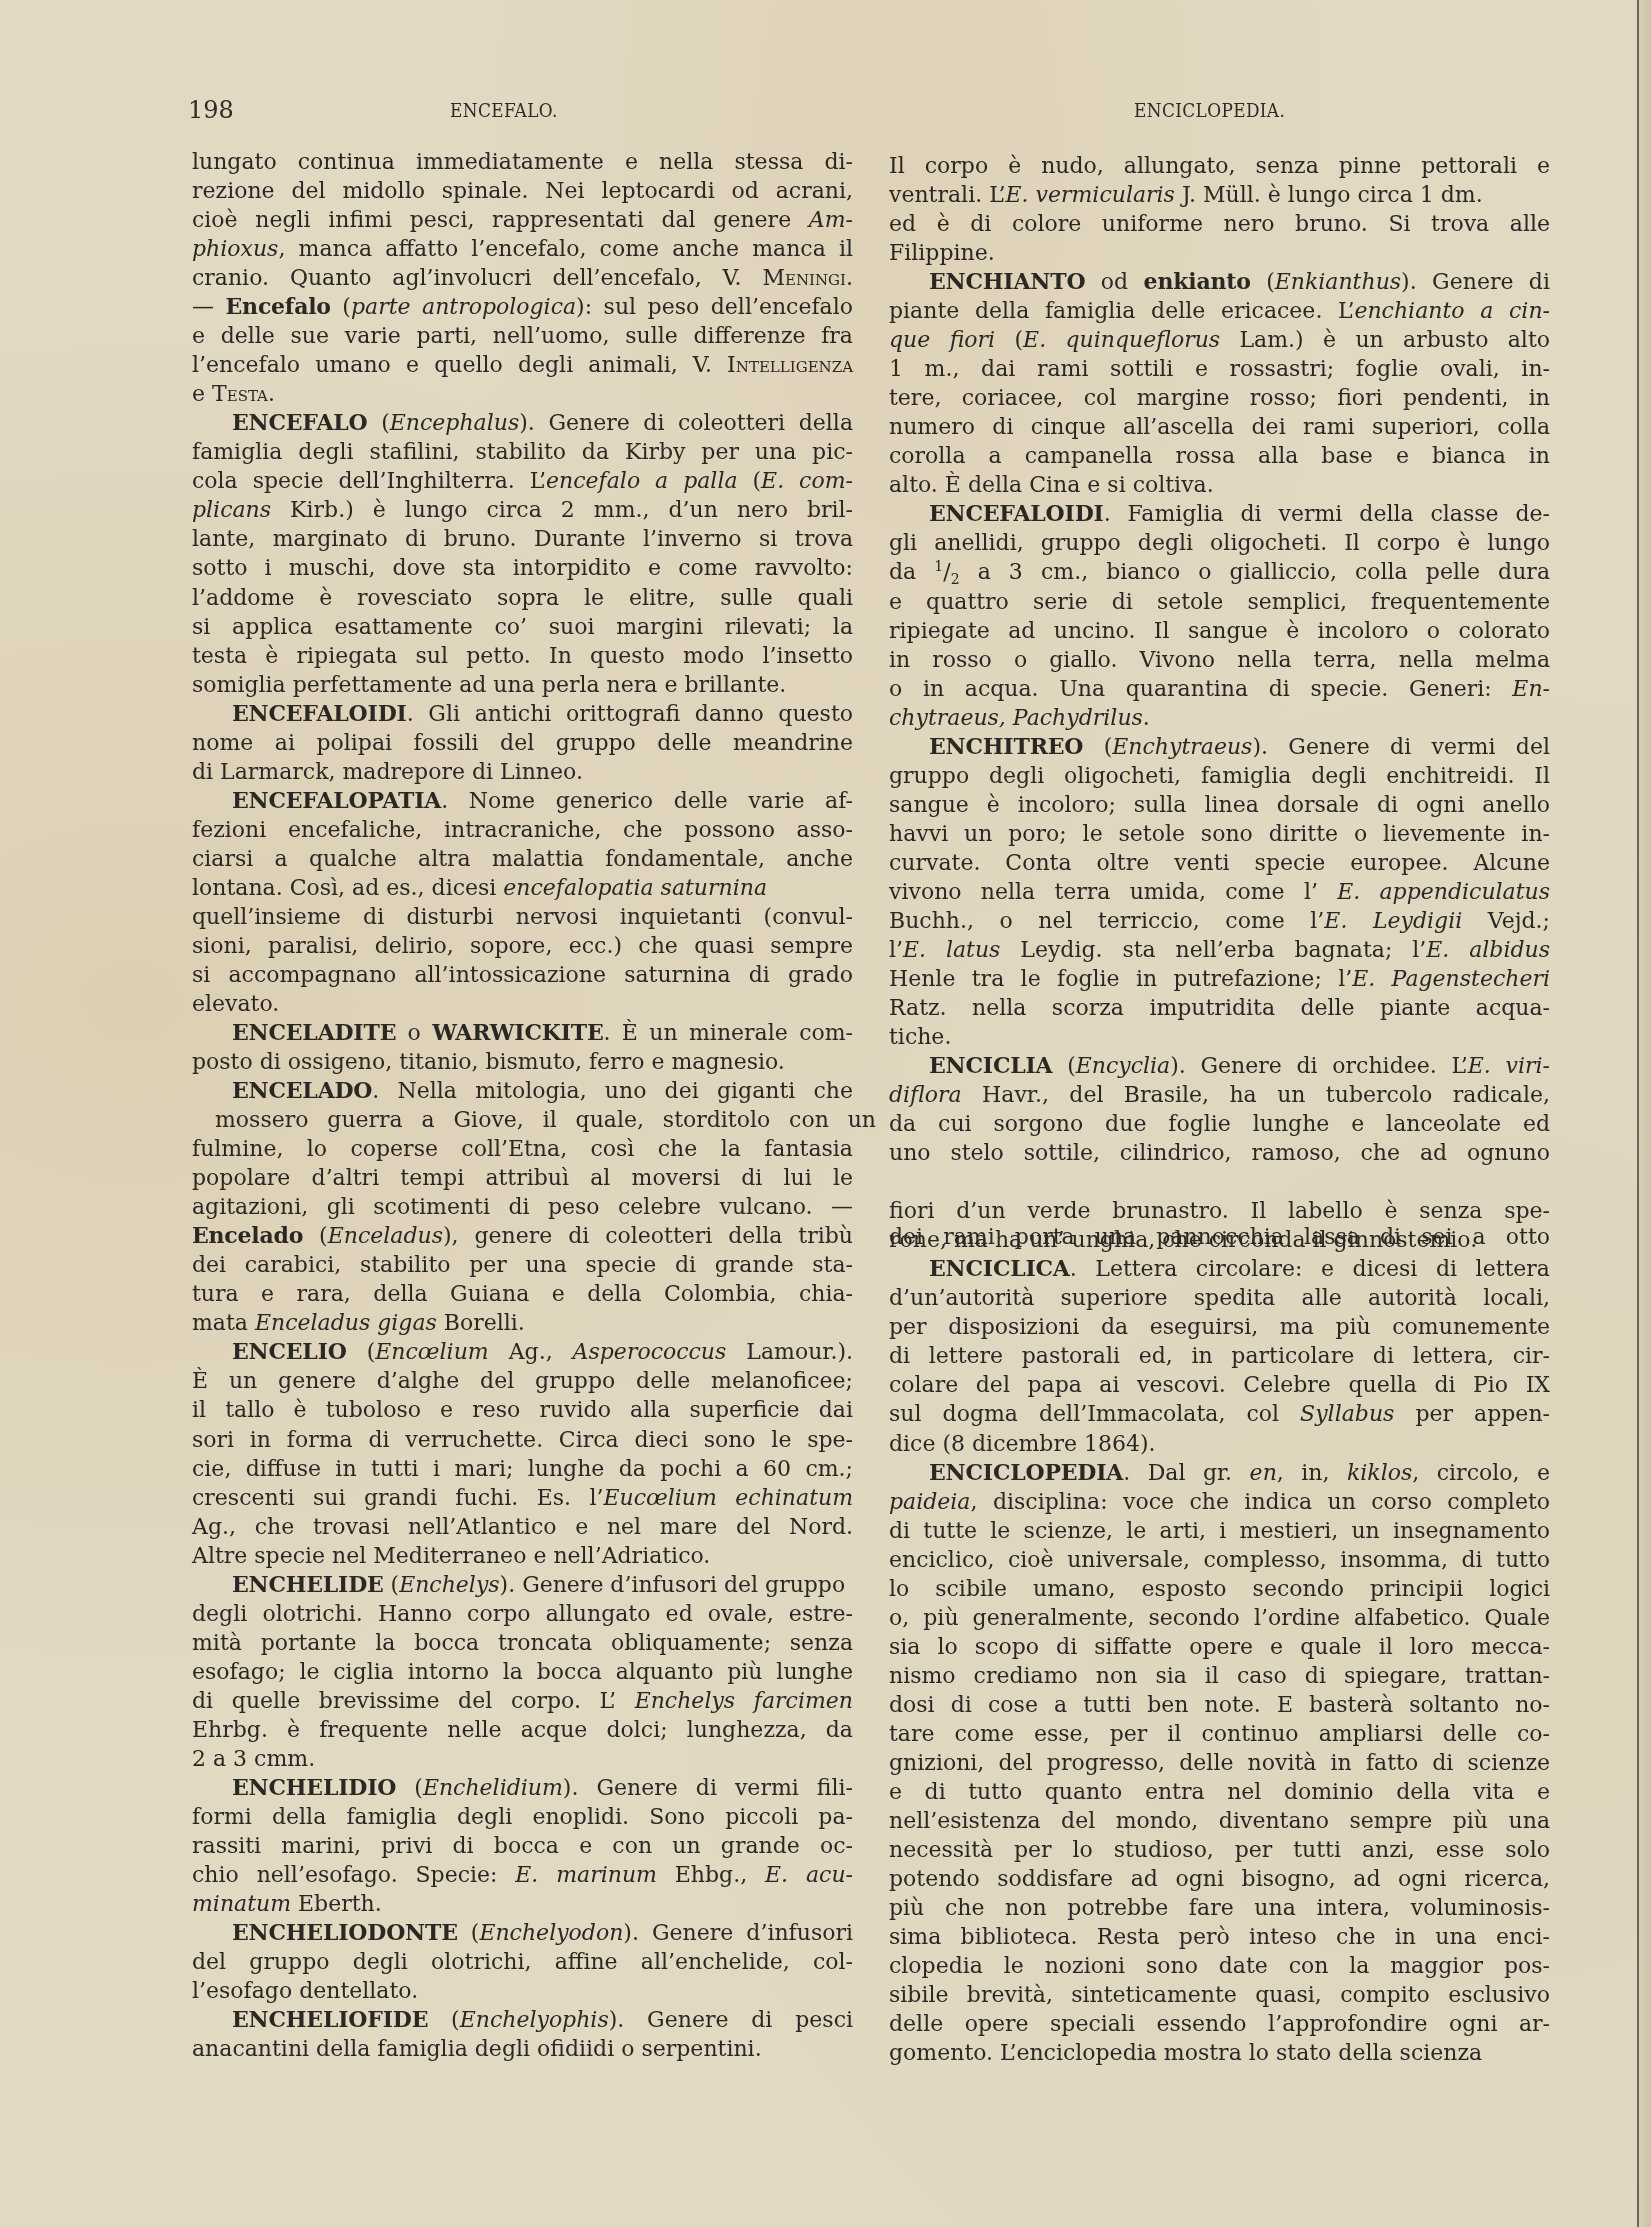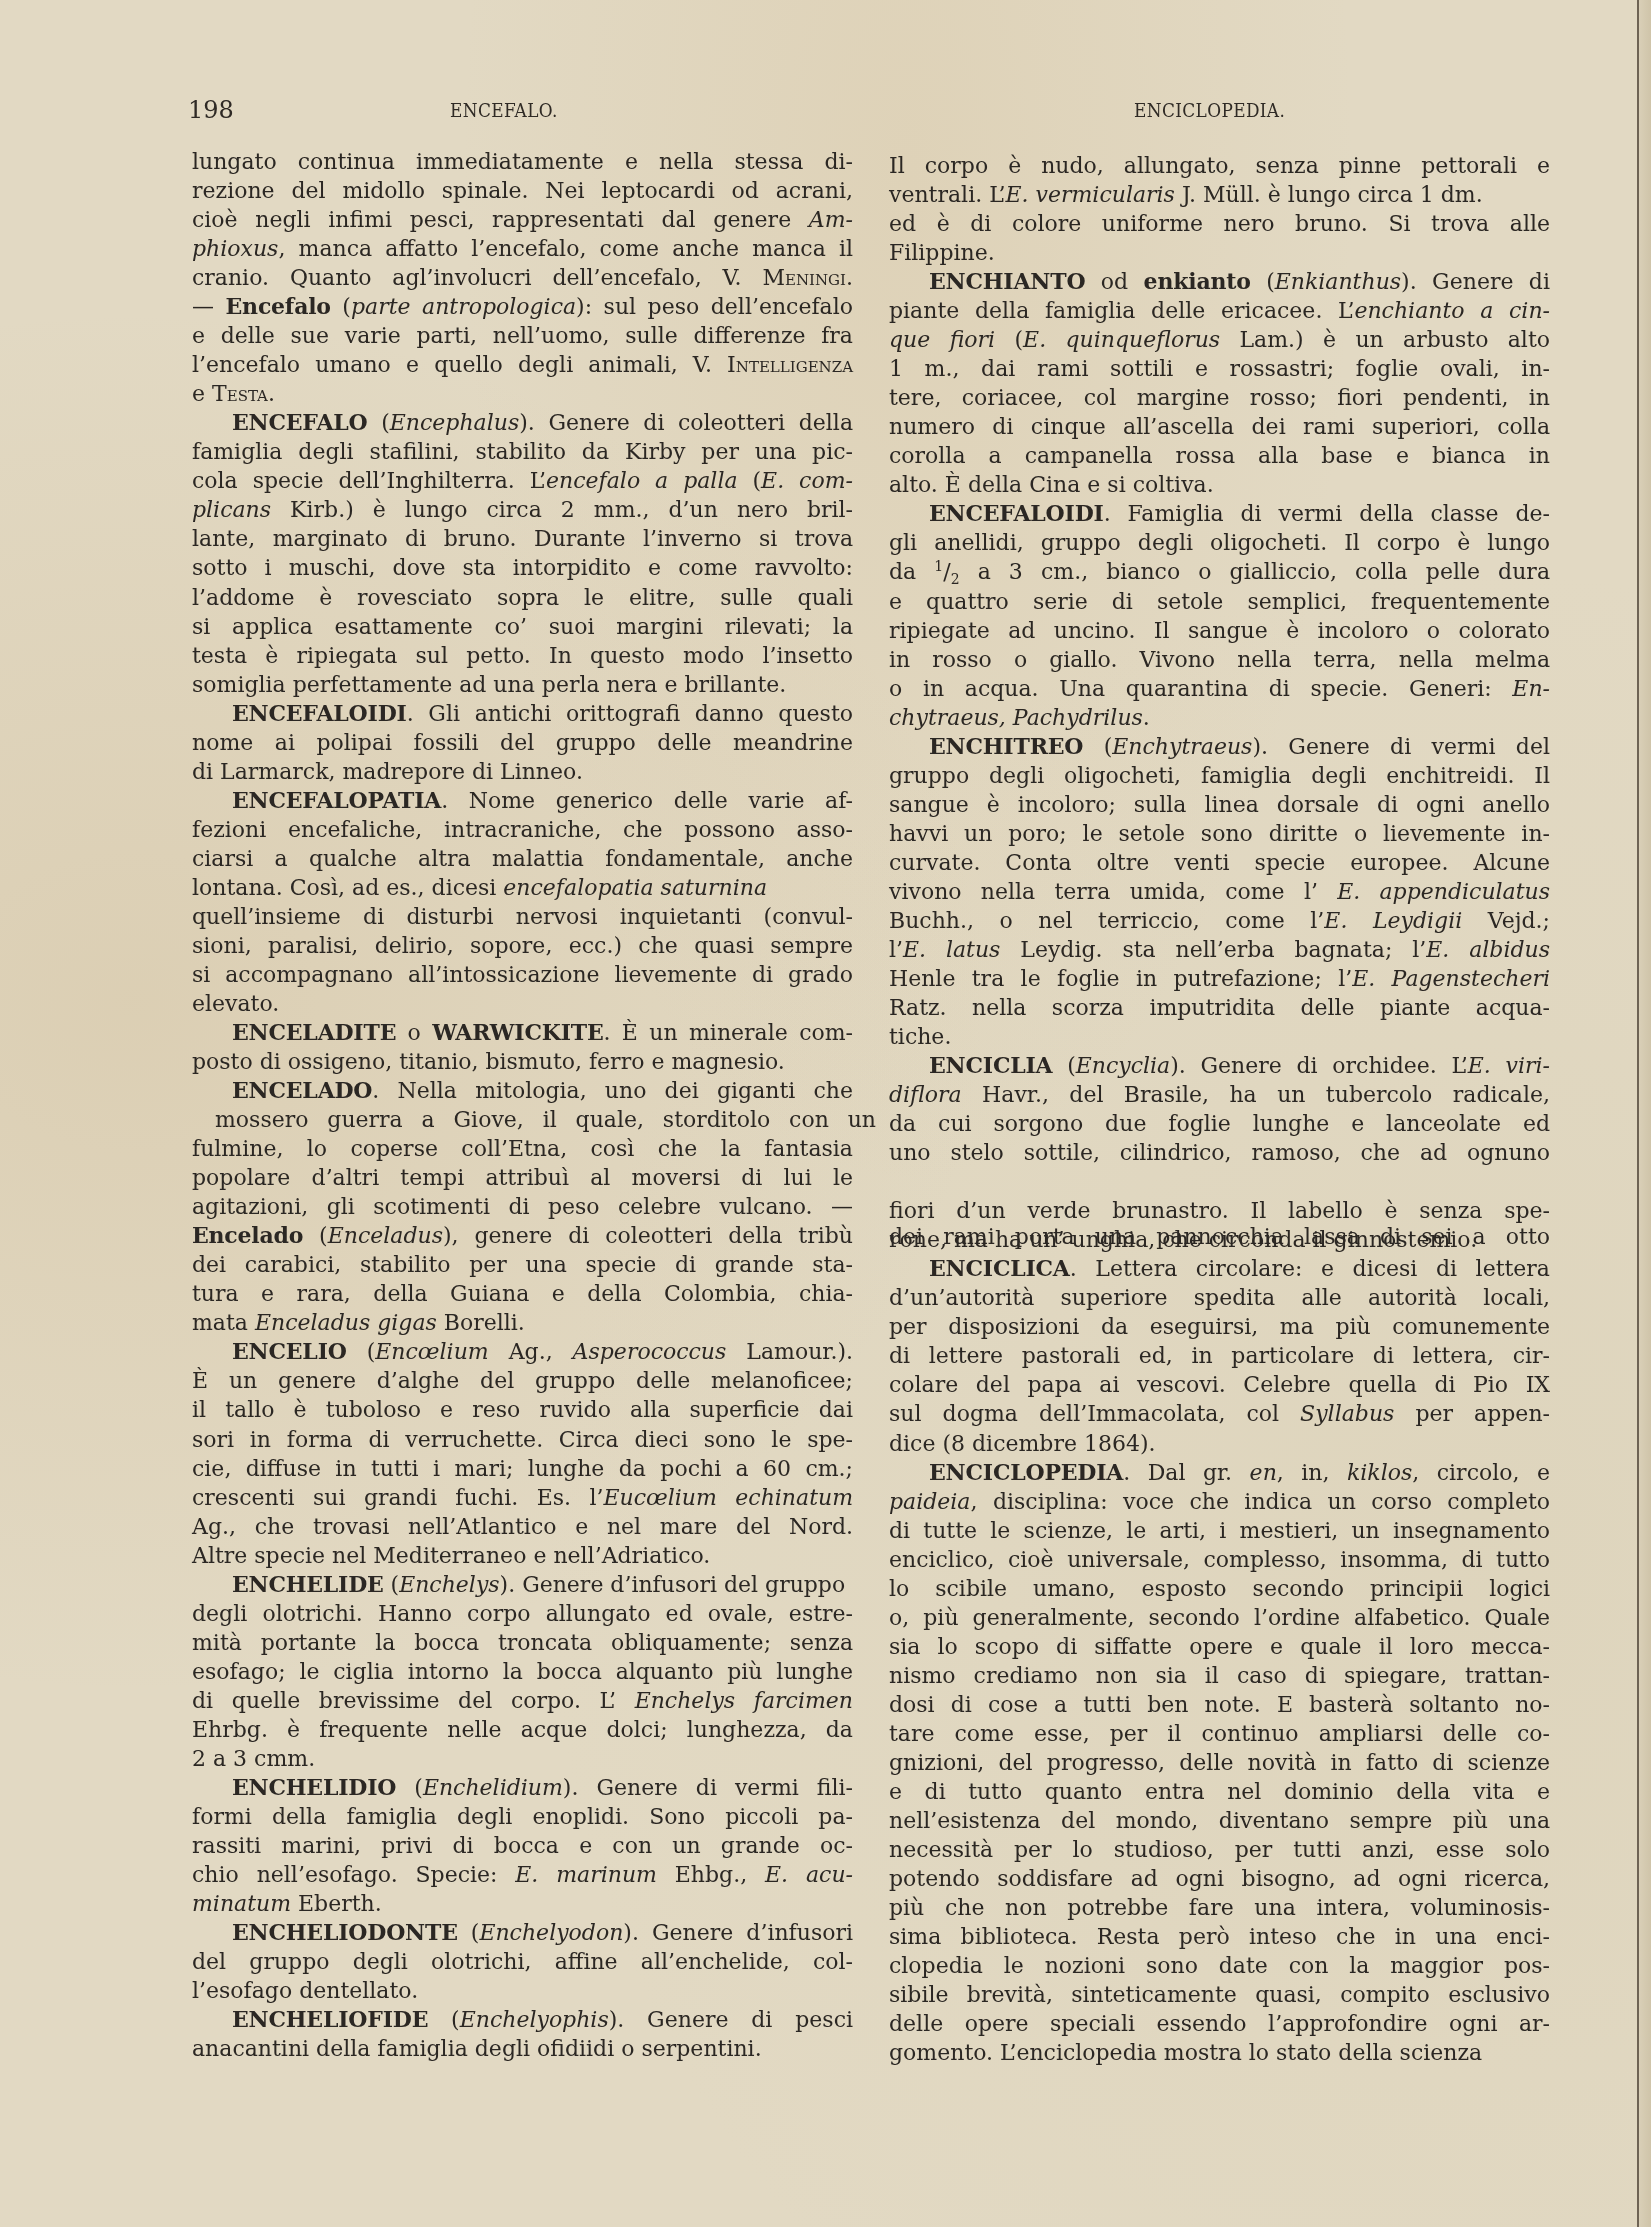--- a/index.html
+++ b/index.html
@@ -81,21 +81,21 @@
       <div class="line" style="top: 581px;"><span>nome ai polipai fossili del gruppo delle meandrine</span></div>
       <div class="line last" style="top: 610px;"><span>di Larmarck, madrepore di Linneo.</span></div>
     </div>
     <div>
       <div class="line indent" style="top: 639px;"><span class="seg-b">ENCEFALOPATIA</span><span>. Nome generico delle varie af-</span></div>
       <div class="line" style="top: 668px;"><span>fezioni encefaliche, intracraniche, che possono asso-</span></div>
       <div class="line" style="top: 697px;"><span>ciarsi a qualche altra malattia fondamentale, anche</span></div>
       <div class="line" style="top: 726px; white-space: nowrap; text-align-last: left; text-align: right; width: 661px; transform: scaleX(1);"><span>lontana. Così, ad es., dicesi </span><span class="seg-i">encefalopatia saturnina</span></div>
       <div class="line" style="top: 755px;"><span>quell’insieme di disturbi nervosi inquietanti (convul-</span></div>
       <div class="line" style="top: 784px;"><span>sioni, paralisi, delirio, sopore, ecc.) che quasi sempre</span></div>
-      <div class="line" style="top: 813px;"><span>si accompagnano all’intossicazione lievemente di grado</span></div>
+      <div class="line" style="top: 813px;"><span>si accompagnano all’intossicazione saturnina di grado</span></div>
       <div class="line last" style="top: 842px;"><span>elevato.</span></div>
     </div>
     <div>
       <div class="line indent" style="top: 871px;"><span class="seg-b">ENCELADITE</span><span> o </span><span class="seg-b">WARWICKITE</span><span>. È un minerale com-</span></div>
       <div class="line last" style="top: 900px;"><span>posto di ossigeno, titanio, bismuto, ferro e magnesio.</span></div>
     </div>
     <div>
       <div class="line indent" style="top: 929px;"><span class="seg-b">ENCELADO</span><span>. Nella mitologia, uno dei giganti che</span></div>
       <div class="line" style="top: 958px; margin-left: 23px;"><span>mossero guerra a Giove, il quale, storditolo con un</span></div>
       <div class="line" style="top: 987px;"><span>fulmine, lo coperse coll’Etna, così che la fantasia</span></div>

